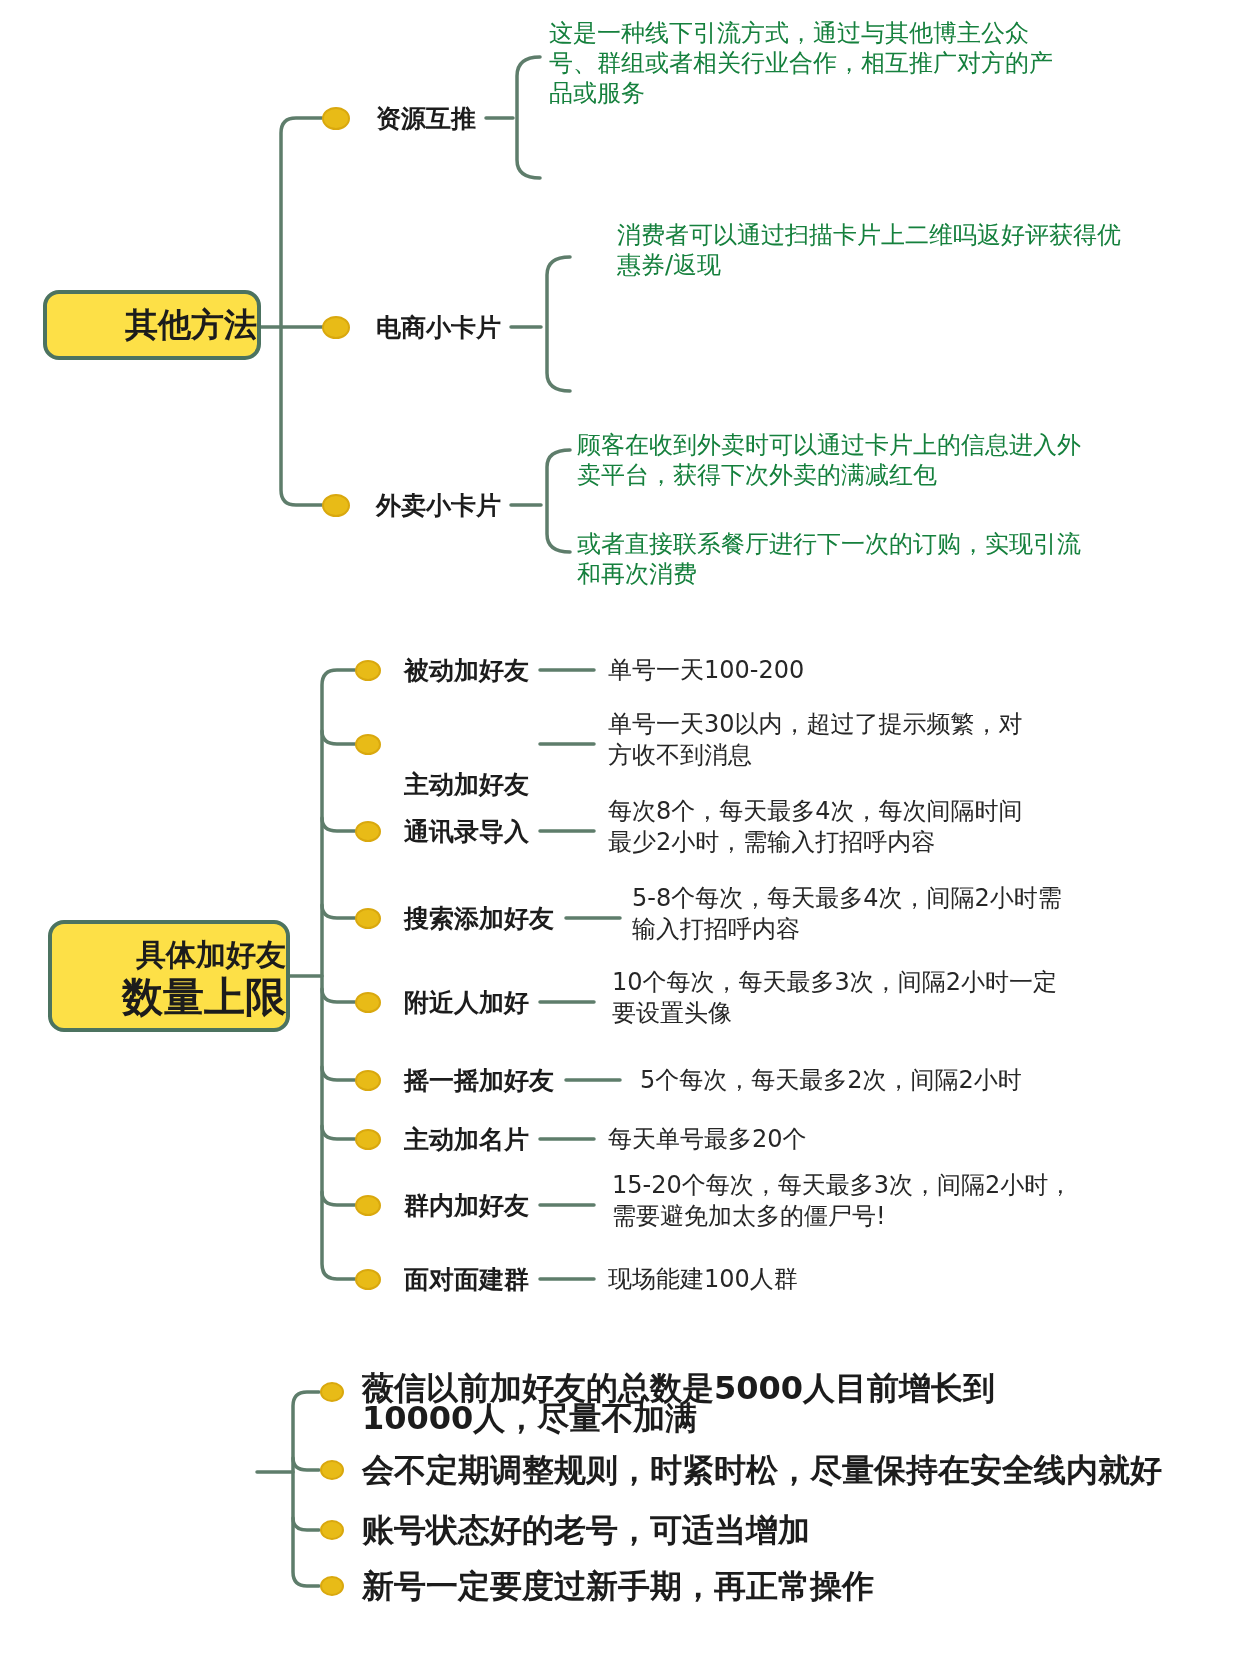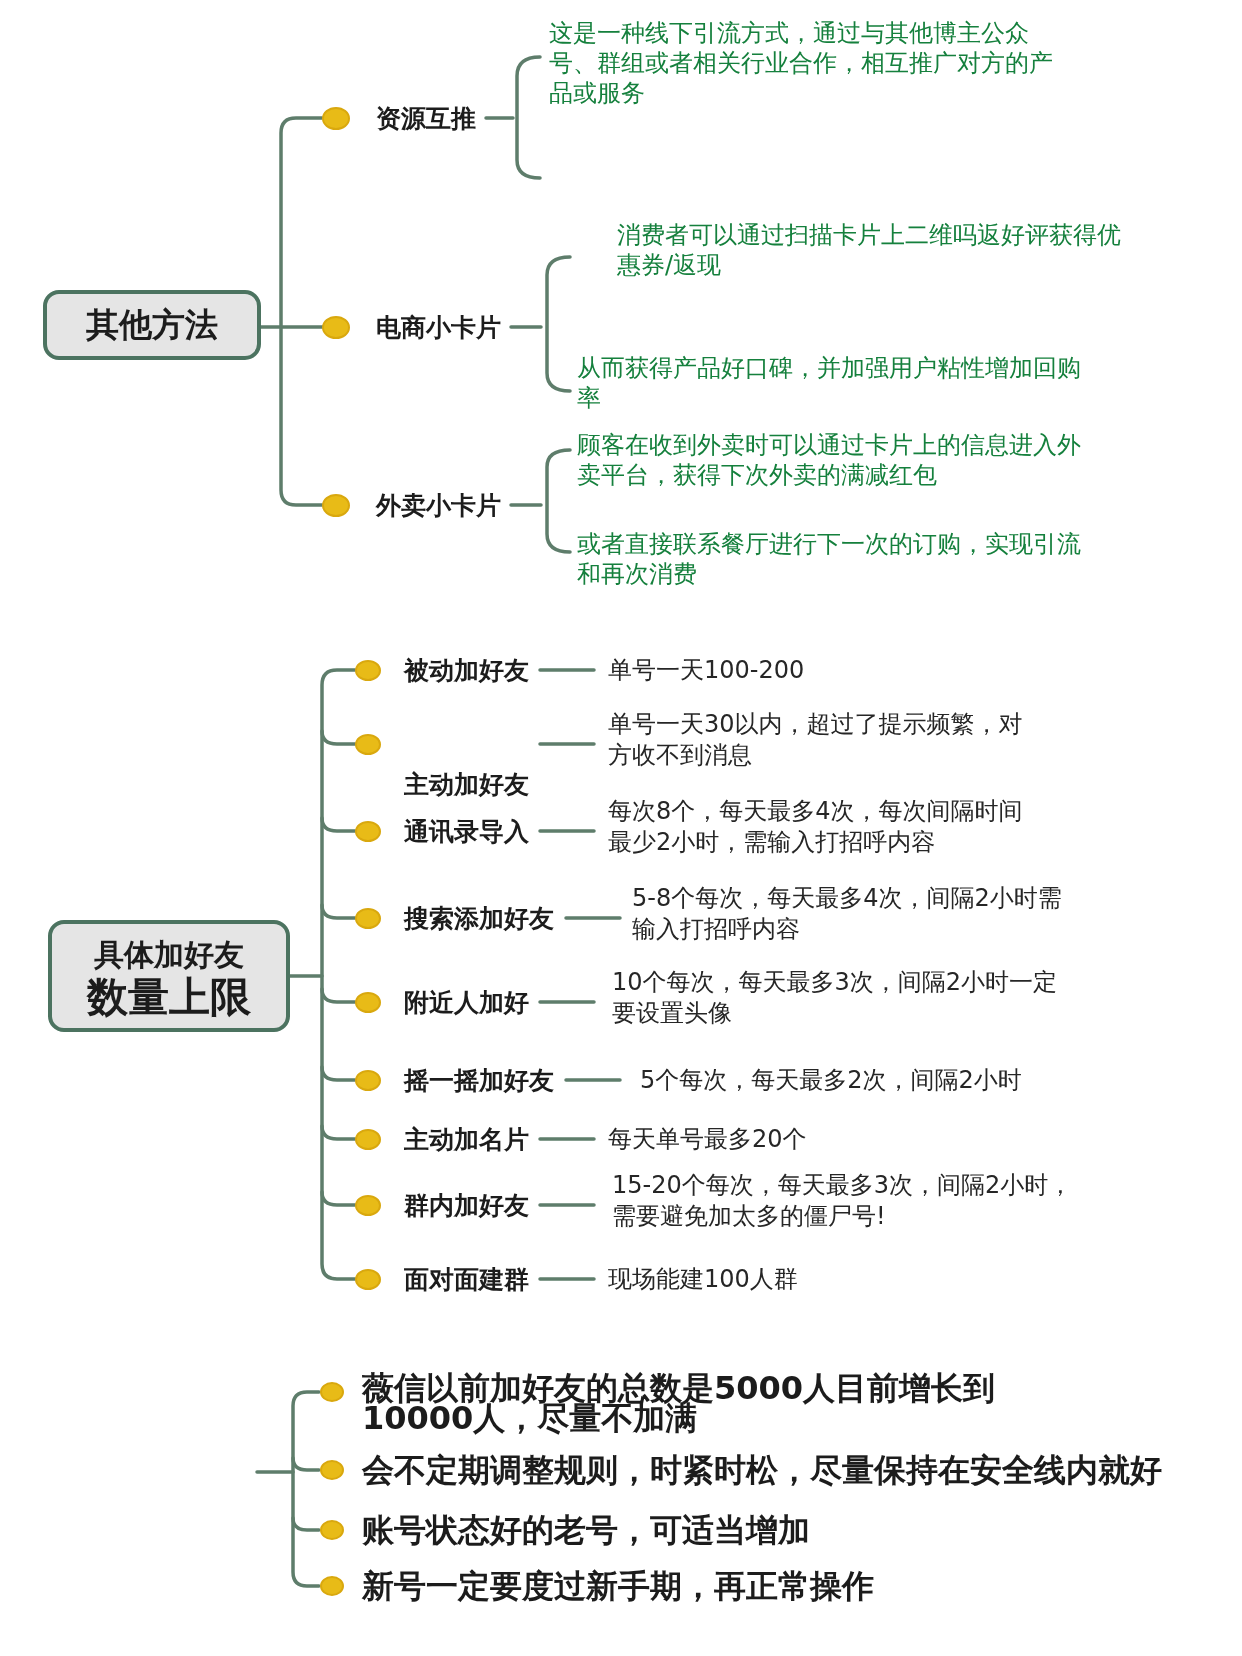--- a/index.html
+++ b/index.html
@@ -3,22 +3,22 @@
 <meta charset="utf-8">
 <style>
   html,body{margin:0;padding:0;background:#ffffff;}
   #canvas{
     position:relative;width:1242px;height:1656px;background:#ffffff;overflow:hidden;
     font-family:"DejaVu Sans","Liberation Sans",sans-serif;color:var(--ink,#1c1c1c);
   }
   #wires{position:absolute;left:0;top:0;width:1242px;height:1656px;}
   #wires g{stroke:var(--line,#5e7d6b);stroke-width:3.5;fill:none;stroke-linecap:round;}
   .rootbox{
-    position:absolute;display:flex;flex-direction:column;align-items:center;justify-content:center;
-    border:4px solid var(--box-border,#4c7360);border-radius:16px;background:#e5e5e5;
+    position:absolute;display:flex;flex-direction:column;align-items:flex-end;justify-content:center;
+    border:4px solid var(--box-border,#4c7360);border-radius:16px;background:#fde047;
     font-weight:bold;text-align:center;box-sizing:border-box;
   }
   .rootbox .big{font-size:33px;line-height:42px;white-space:nowrap;}
   .dot{
     position:absolute;border-radius:50%;
     background:var(--dot,#e8bb17);border:2px solid var(--dot-border,#d9a80e);box-sizing:border-box;
   }
   .label{
     position:absolute;font-weight:bold;font-size:25px;white-space:nowrap;transform:translateY(-50%);
   }
@@ -75,21 +75,20 @@
     <span class="big">其他方法</span>
   </div>
 
   <span class="dot" style="left:322px;top:107px;width:28px;height:23px;"></span>
   <span class="label" style="left:376px;top:118px;">资源互推</span>
   <div class="para" style="left:549px;top:18px;width:510px;">这是一种线下引流方式，通过与其他博主公众号、群组或者相关行业合作，相互推广对方的产品或服务</div>
 
   <span class="dot" style="left:322px;top:316px;width:28px;height:23px;"></span>
   <span class="label" style="left:376px;top:327px;">电商小卡片</span>
   <div class="para" style="left:577px;top:220px;width:505px;margin-left:40px;">消费者可以通过扫描卡片上二维吗返好评获得优惠券/返现</div>
-  <div class="para" style="left:577px;top:353px;width:505px;">从而获得产品好口碑，并加强用户粘性增加回购率</div>
 
   <span class="dot" style="left:322px;top:494px;width:28px;height:23px;"></span>
   <span class="label" style="left:376px;top:505px;">外卖小卡片</span>
   <div class="para" style="left:577px;top:430px;width:505px;">顾客在收到外卖时可以通过卡片上的信息进入外卖平台，获得下次外卖的满减红包</div>
   <div class="para" style="left:577px;top:529px;width:505px;">或者直接联系餐厅进行下一次的订购，实现引流和再次消费</div>
 
   <div class="rootbox" style="left:48px;top:920px;width:242px;height:112px;font-size:30px;">
     <span class="big" style="font-size:30px;">具体加好友</span>
     <span class="big" style="font-size:41px;">数量上限</span>
   </div>

